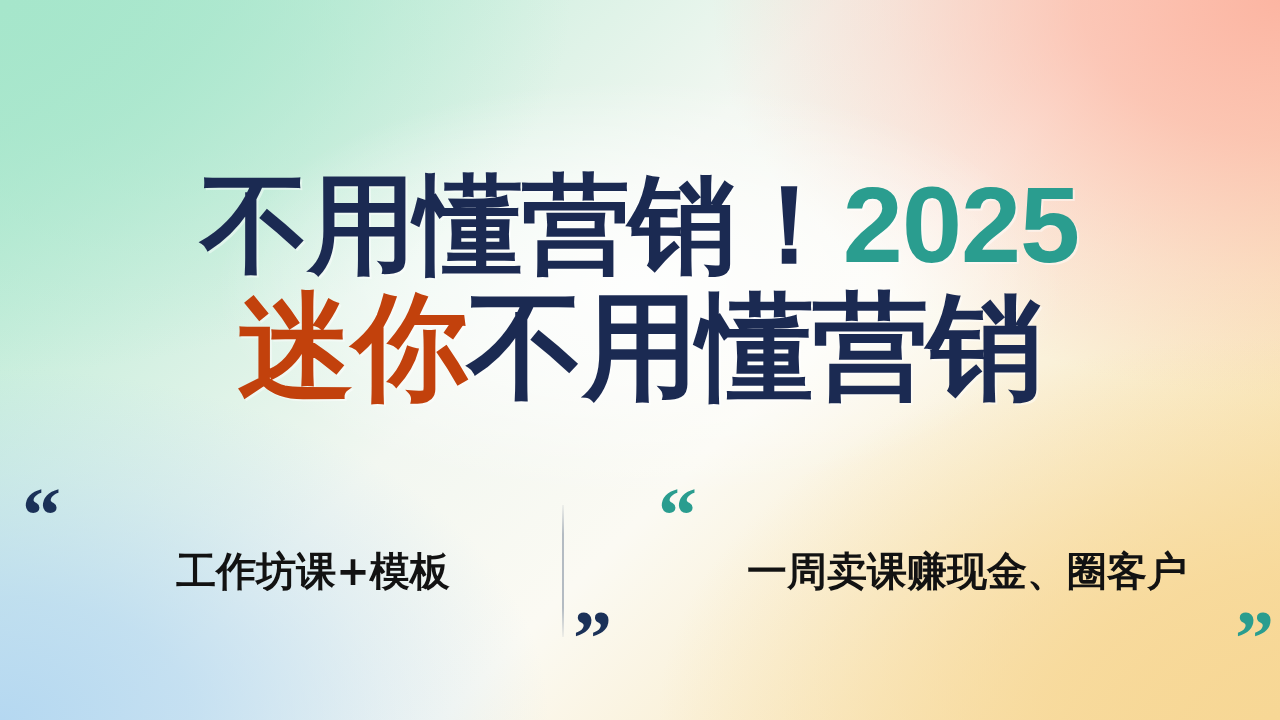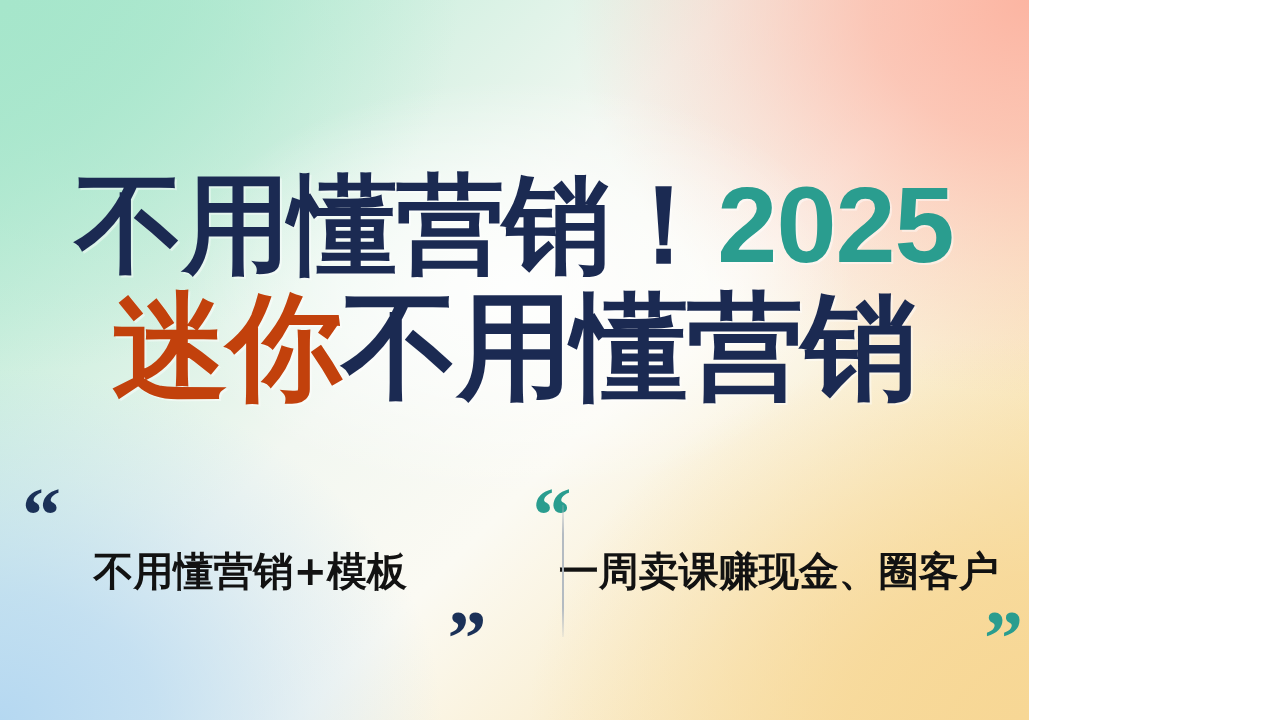--- a/index.html
+++ b/index.html
@@ -10,21 +10,21 @@
     height: 720px;
     overflow: hidden;
   }
 
   body {
     font-family: "Liberation Sans", "DejaVu Sans", sans-serif;
   }
 
   #banner {
     position: relative;
-    width: 1029px;
+    width: 1280px;
     height: 720px;
     overflow: hidden;
     background-color: #f4f6f2;
   }
 
   
   .bg-layer {
     position: absolute;
     inset: 0;
     pointer-events: none;
@@ -175,21 +175,21 @@
     <div class="headline-line line-2">
       <span class="seg seg-orange cjk">迷你</span><span class="seg seg-navy cjk">不用懂营销</span>
     </div>
 
   </div>
 
   <div class="quote-strip">
 
     <div class="quote-cell quote-left">
       <span class="qmark qmark-open q-navy">“</span>
-      <span class="quote-text">不用懂营销+模板</span>
+      <span class="quote-text">工作坊课+模板</span>
       <span class="qmark qmark-close q-navy">”</span>
     </div>
 
     <div class="quote-cell quote-right">
       <span class="qmark qmark-open q-teal">“</span>
       <span class="quote-text">一周卖课赚现金、圈客户</span>
       <span class="qmark qmark-close q-teal">”</span>
     </div>
 
   </div>

